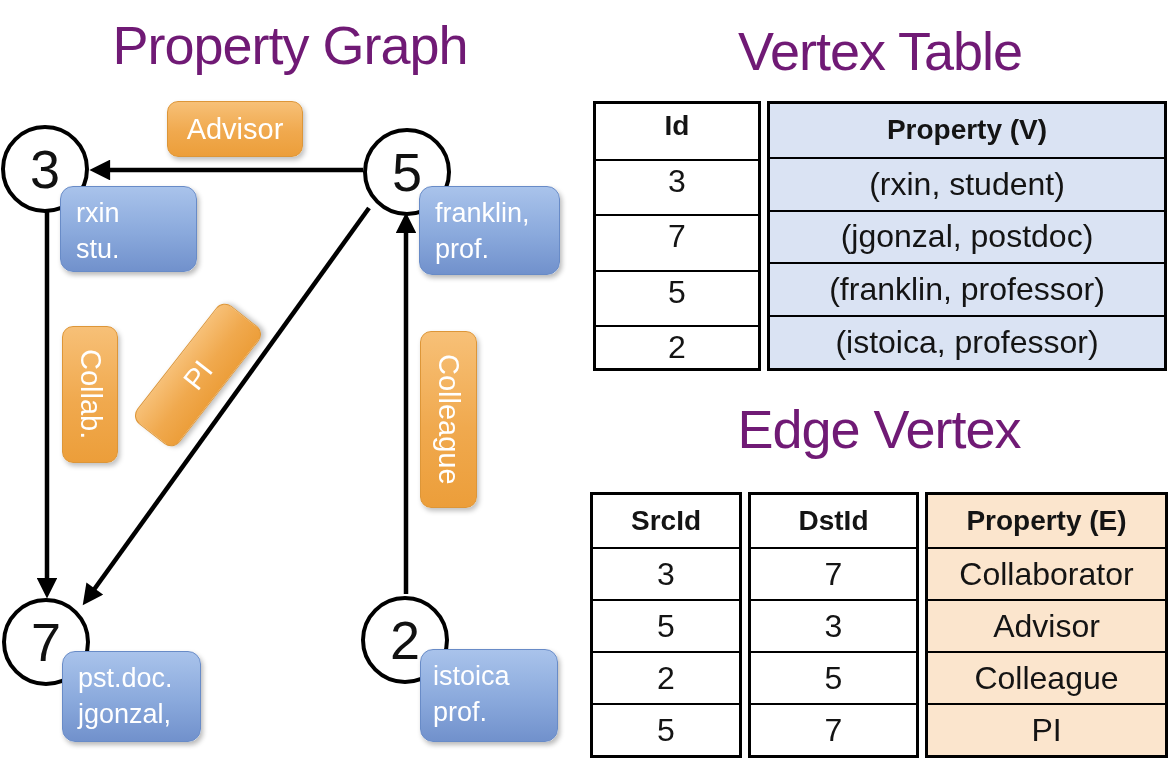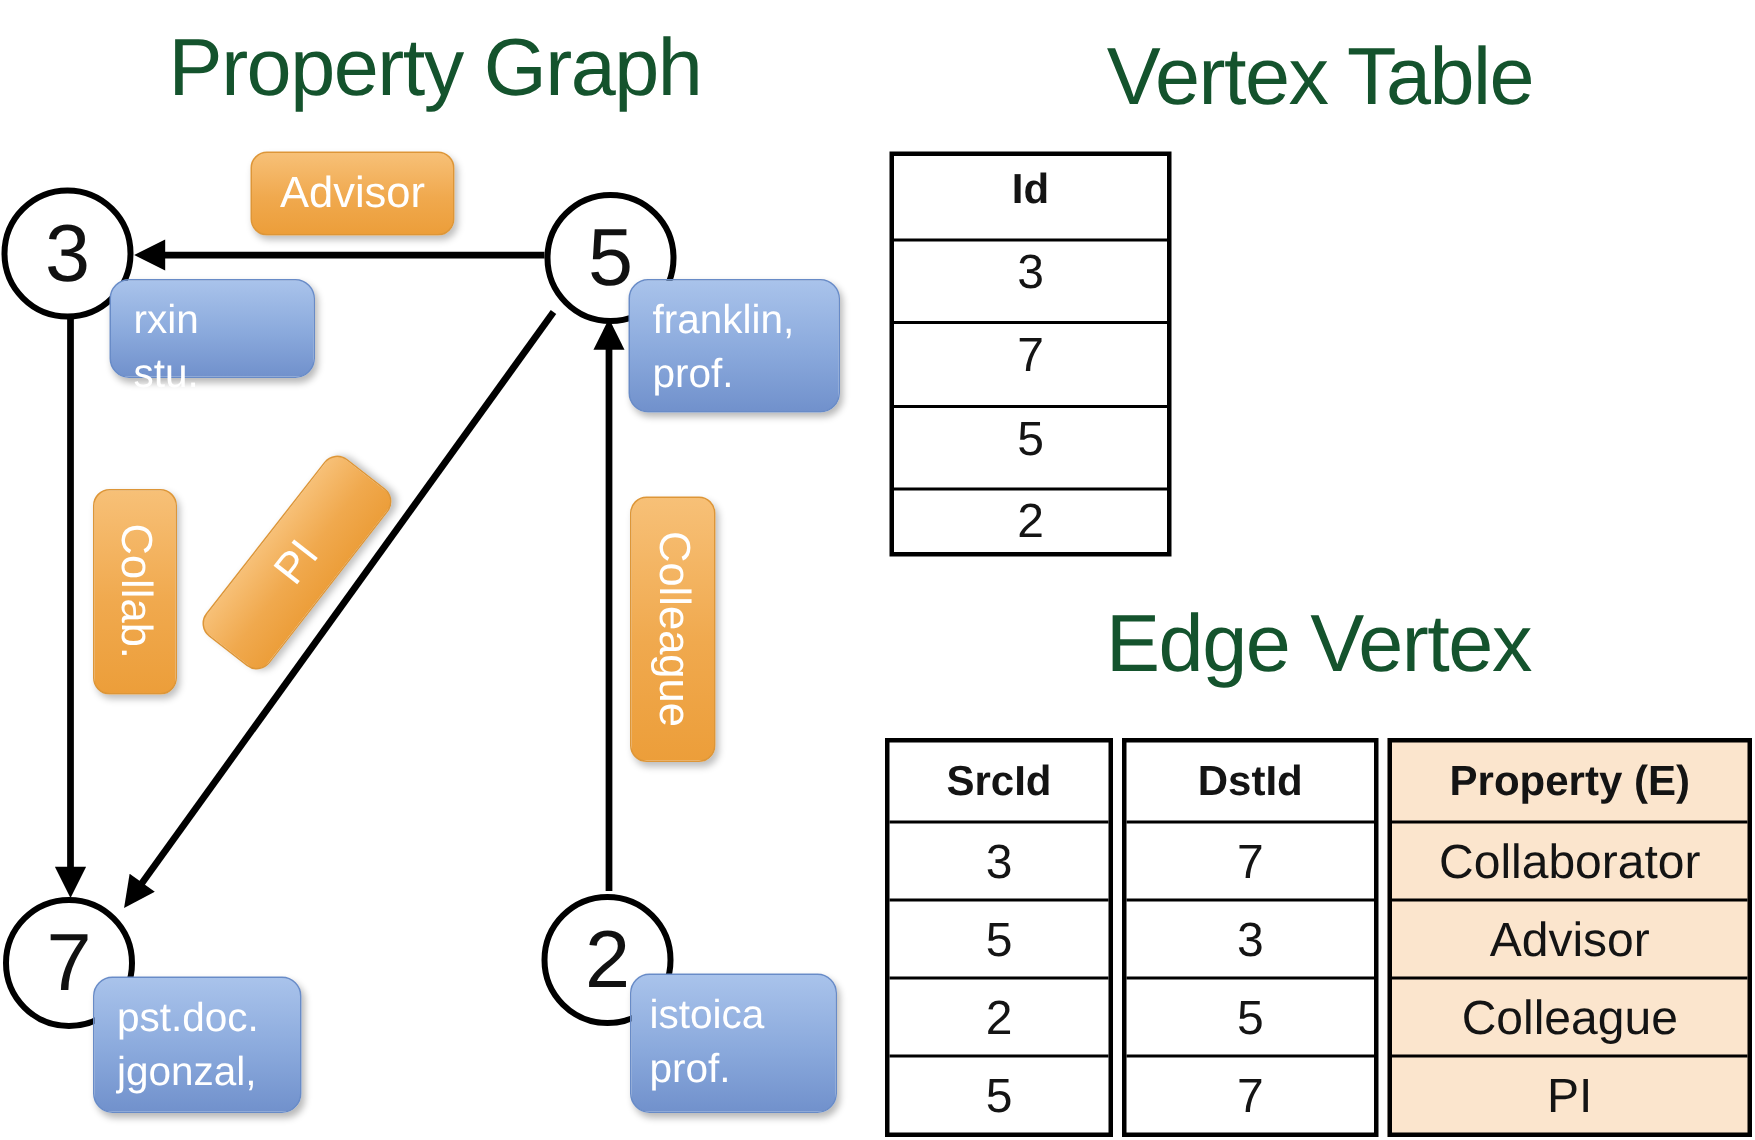--- a/index.html
+++ b/index.html
@@ -1,42 +1,42 @@
 <!DOCTYPE html>
 <html><head>
 <meta charset="utf-8">
 <style>
   html,body{margin:0;padding:0;background:#ffffff;}
   body{width:1170px;height:760px;overflow:hidden;font-family:"Liberation Sans",sans-serif;color:#161616;}
   .stage{position:relative;width:1170px;height:760px;background:#fff;}
 
   
   .big-title{position:absolute;margin:0;font-weight:400;font-size:54px;letter-spacing:-1px;
-             color:#14532d;text-align:center;white-space:nowrap;}
+             color:#701a75;text-align:center;white-space:nowrap;}
   #graph-title{left:0;width:580px;top:14px;}
   #vertex-title{left:593px;width:574px;top:20px;}
   #edge-title{left:590px;width:578px;top:398px;}
 
   
   .graph-pane{position:absolute;left:0;top:0;width:580px;height:760px;}
   .edges-svg{position:absolute;left:0;top:0;width:580px;height:760px;}
 
   .gnode{position:absolute;width:88px;height:88px;border:4px solid #000;border-radius:50%;
          background:#fff;box-sizing:border-box;display:flex;align-items:center;justify-content:center;
          font-size:54px;font-weight:400;color:#111;}
   #node-3{left:1px;top:125px;}
   #node-5{left:363px;top:128px;}
   #node-7{left:2px;top:598px;}
   #node-2{left:361px;top:596px;}
 
   .vbox{position:absolute;box-sizing:border-box;border-radius:13px;
         background:linear-gradient(180deg,#a9c3eb 0%,#8aa9dc 55%,#7191cc 100%);
         border:1px solid #688bc7;box-shadow:2px 3px 5px rgba(0,0,0,0.28);
         color:#fff;font-size:27px;line-height:1.32;padding:9px 10px 6px 15px;}
-  #box-rxin{left:73px;top:186px;width:137px;height:66px;}
+  #box-rxin{left:60px;top:186px;width:137px;height:86px;}
   #box-franklin{left:419px;top:186px;width:141px;height:89px;}
   #box-jgonzal{left:62px;top:651px;width:139px;height:91px;}
   #box-istoica{left:420px;top:649px;width:138px;height:93px;padding-left:12px;}
   .vbox div{white-space:nowrap;}
 
   .elabel{position:absolute;box-sizing:border-box;border-radius:11px;
           background:linear-gradient(180deg,#f7c077 0%,#f0a94e 55%,#ec9e3a 100%);
           border:1px solid #dd9638;box-shadow:2px 3px 5px rgba(0,0,0,0.25);
           color:#fff;font-size:29px;display:flex;align-items:center;justify-content:center;}
   #label-advisor{left:167px;top:101px;width:136px;height:56px;}
@@ -46,21 +46,21 @@
   .vert{writing-mode:vertical-rl;}
 
   
   .dtable{position:absolute;display:flex;gap:6px;}
   #vertex-table{left:593px;top:101px;width:574px;height:270px;}
   #edge-table{left:590px;top:492px;width:578px;height:266px;}
   .tcol{box-sizing:border-box;border:3px solid #000;display:grid;grid-auto-rows:1fr;}
   .white-col{background:#ffffff;}
   .blue-col{background:#dae3f3;}
   .orange-col{background:#fbe5cd;}
-  #vt-id-col{width:188px;gap:12px;}
+  #vt-id-col{width:168px;gap:12px;}
   #vt-prop-col{flex:1;}
   #et-src-col{width:152px;}
   #et-dst-col{width:171px;}
   #et-prop-col{flex:1;}
   .cell{display:flex;align-items:center;justify-content:center;border-top:2px solid #000;
         font-size:32px;color:#141414;white-space:nowrap;}
   .cell.first{border-top:none;}
   .cell.th{font-weight:bold;font-size:28px;}
 </style>
 </head>
@@ -131,20 +131,27 @@
   <h1 class="big-title" id="vertex-title">Vertex Table</h1>
 
   <div class="dtable" id="vertex-table">
     <div class="tcol white-col" id="vt-id-col">
       <div class="cell th first">Id</div>
       <div class="cell">3</div>
       <div class="cell">7</div>
       <div class="cell">5</div>
       <div class="cell">2</div>
     </div>
+    <div class="tcol blue-col" id="vt-prop-col">
+      <div class="cell th first">Property (V)</div>
+      <div class="cell">(rxin, student)</div>
+      <div class="cell">(jgonzal, postdoc)</div>
+      <div class="cell">(franklin, professor)</div>
+      <div class="cell">(istoica, professor)</div>
+    </div>
   </div>
 
   <h1 class="big-title" id="edge-title">Edge Vertex</h1>
 
   <div class="dtable" id="edge-table">
     <div class="tcol white-col" id="et-src-col">
       <div class="cell th first">SrcId</div>
       <div class="cell">3</div>
       <div class="cell">5</div>
       <div class="cell">2</div>

